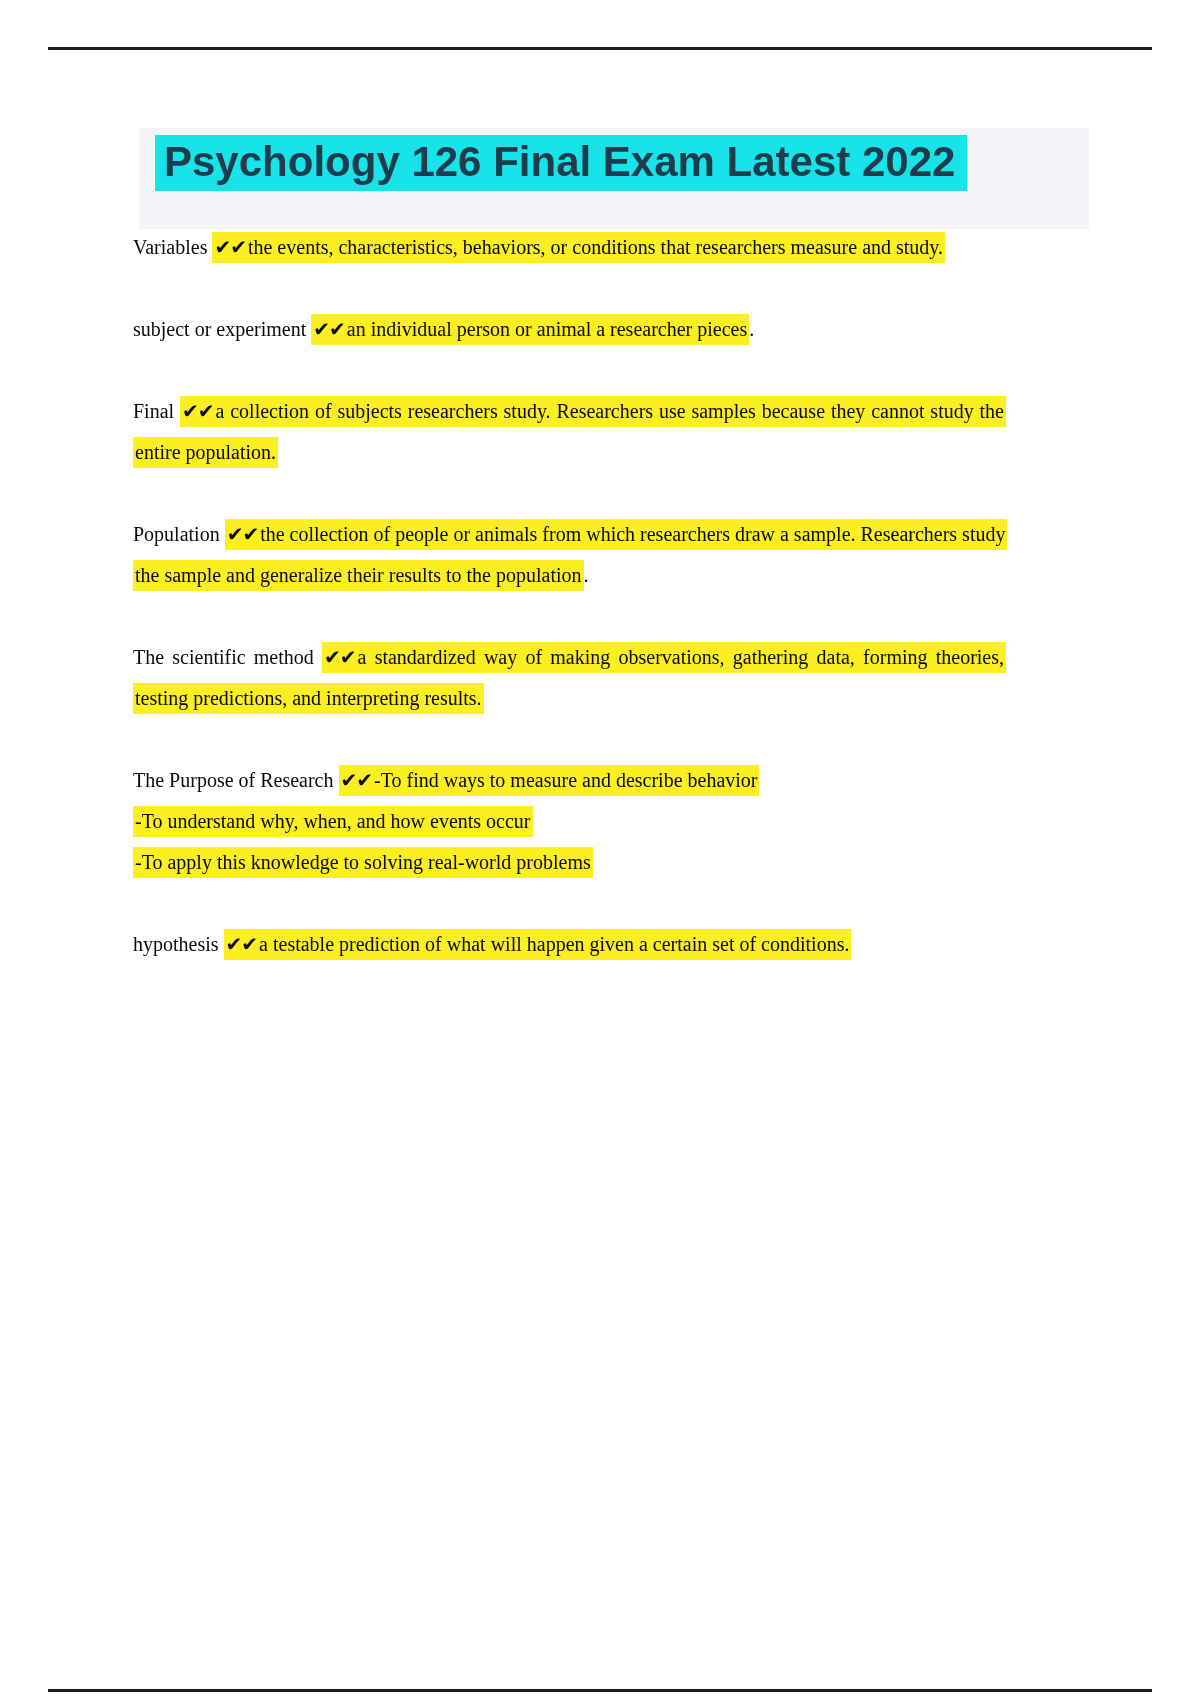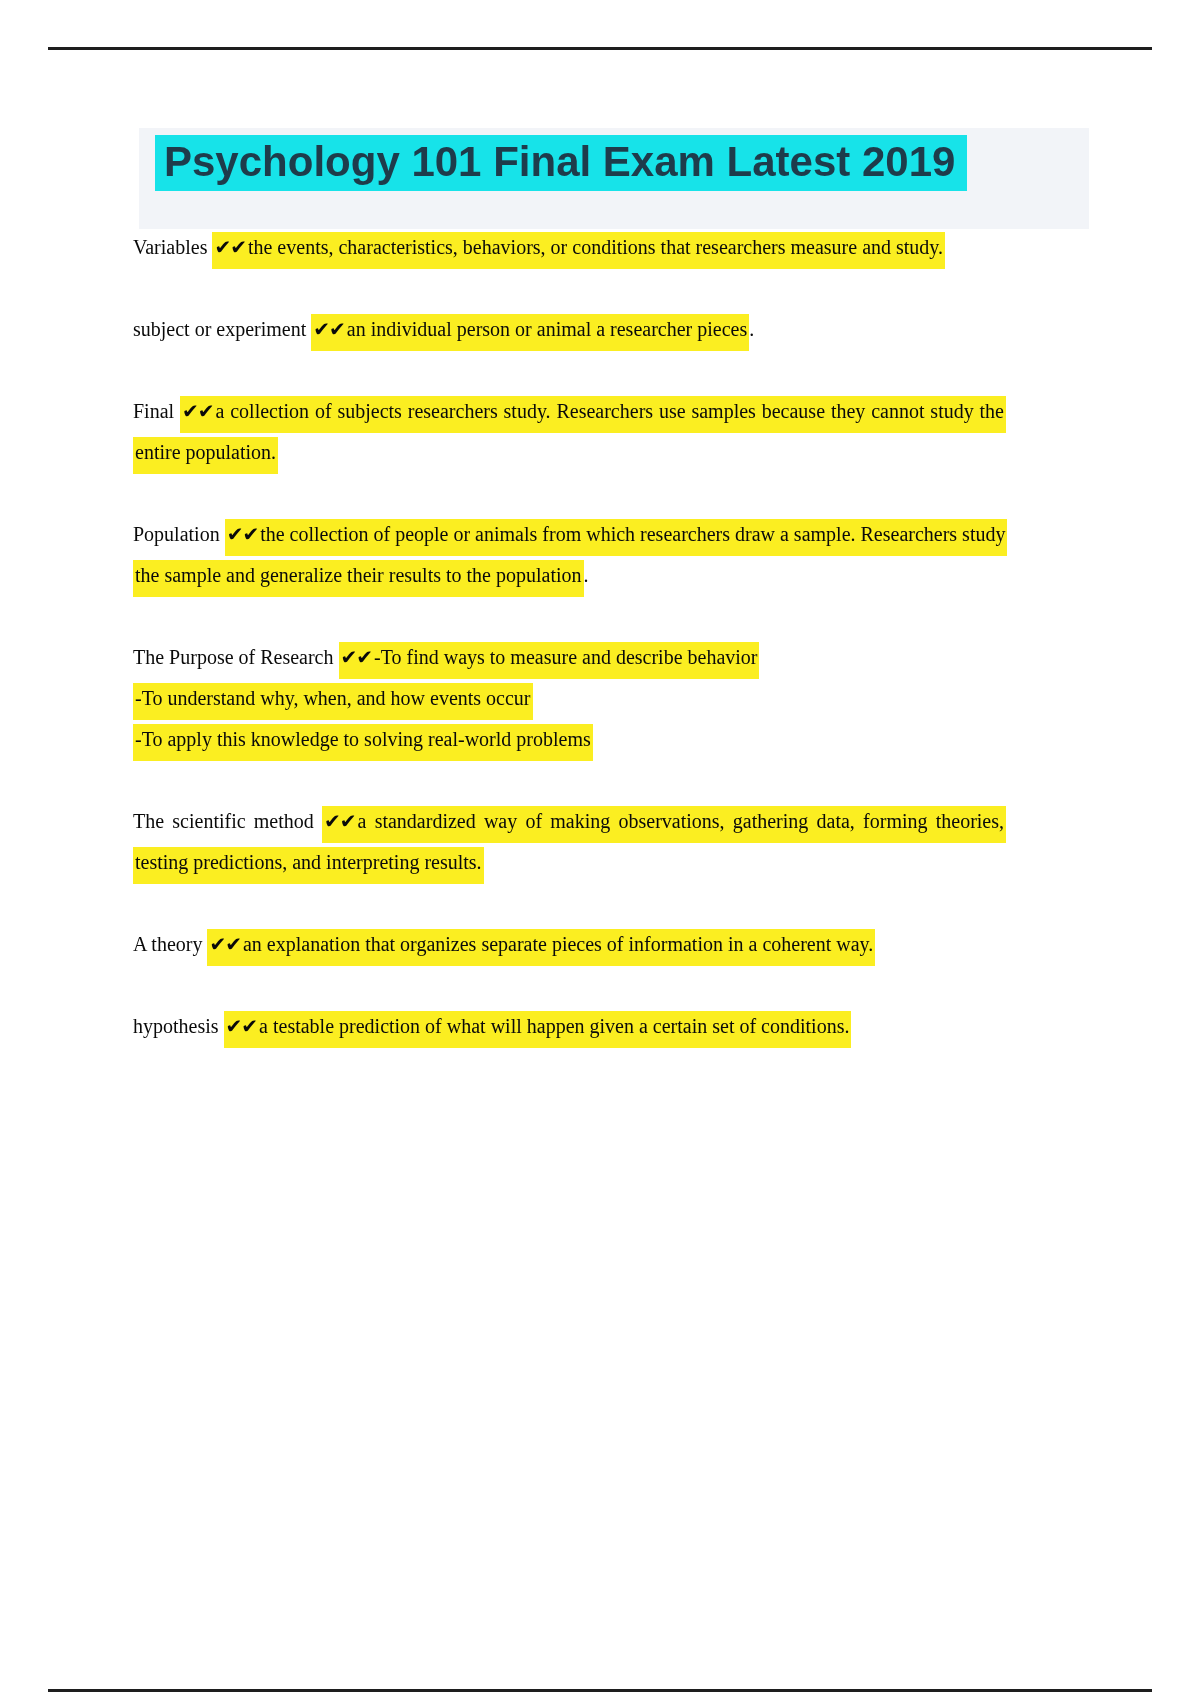--- a/index.html
+++ b/index.html
@@ -49,41 +49,41 @@
     width: 873px;
     font-size: 20px;
     line-height: 41px;
     color: #0a0a0a;
     text-align: justify;
   }
   .entry { margin: 0 0 41px 0; }
   .line { display: block; }
   .hl {
     background: #fbee21;
-    padding: 4px 2px 11px 2px;
+    padding: 4px 2px 5px 2px;
     -webkit-box-decoration-break: clone;
     box-decoration-break: clone;
   }
   .checks {
     font-family: "DejaVu Sans", sans-serif;
     font-weight: bold;
     font-size: 20px;
     letter-spacing: -1px;
     padding-right: 2px;
   }
 </style>
 </head>
 <body>
 
 <div class="page">
 
   <div class="rule rule-top"></div>
 
   <div class="title-panel">
-    <h1 class="doc-title"><span class="title-hl">Psychology 101 Final Exam Latest 2019</span></h1>
+    <h1 class="doc-title"><span class="title-hl">Psychology 126 Final Exam Latest 2022</span></h1>
   </div>
 
   <div class="content">
 
     <div class="entry">
       <span class="term">Variables</span> <span class="hl"><span class="checks">✔✔</span><span>the events, characteristics, behaviors, or conditions that researchers measure and study.</span></span><span></span>
     </div>
 
     <div class="entry">
       <span class="term">subject or experiment</span> <span class="hl"><span class="checks">✔✔</span><span>an individual person or animal a researcher pieces</span></span><span>.</span>
@@ -91,32 +91,29 @@
 
     <div class="entry">
       <span class="term">Final</span> <span class="hl"><span class="checks">✔✔</span><span>a collection of subjects researchers study. Researchers use samples because they cannot study the entire population.</span></span><span></span>
     </div>
 
     <div class="entry">
       <span class="term">Population</span> <span class="hl"><span class="checks">✔✔</span><span>the collection of people or animals from which researchers draw a sample. Researchers study the sample and generalize their results to the population</span></span><span>.</span>
     </div>
 
     <div class="entry">
+      <span class="term">The scientific method</span> <span class="hl"><span class="checks">✔✔</span><span>a standardized way of making observations, gathering data, forming theories, testing predictions, and interpreting results.</span></span><span></span>
+    </div>
+
+    <div class="entry">
       <span class="line"><span class="term">The Purpose of Research</span> <span class="hl"><span class="checks">✔✔</span><span>-To find ways to measure and describe behavior</span></span></span>
       <span class="line"><span class="hl">-To understand why, when, and how events occur</span></span>
       <span class="line"><span class="hl">-To apply this knowledge to solving real-world problems</span></span>
     </div>
 
-    <div class="entry">
-      <span class="term">The scientific method</span> <span class="hl"><span class="checks">✔✔</span><span>a standardized way of making observations, gathering data, forming theories, testing predictions, and interpreting results.</span></span><span></span>
-    </div>
-
-    <div class="entry">
-      <span class="term">A theory</span> <span class="hl"><span class="checks">✔✔</span><span>an explanation that organizes separate pieces of information in a coherent way.</span></span><span></span>
-    </div>
 
 
     <div class="entry">
       <span class="term">hypothesis</span> <span class="hl"><span class="checks">✔✔</span><span>a testable prediction of what will happen given a certain set of conditions.</span></span><span></span>
     </div>
 
 
   </div>
 
   <div class="rule rule-bottom"></div>

